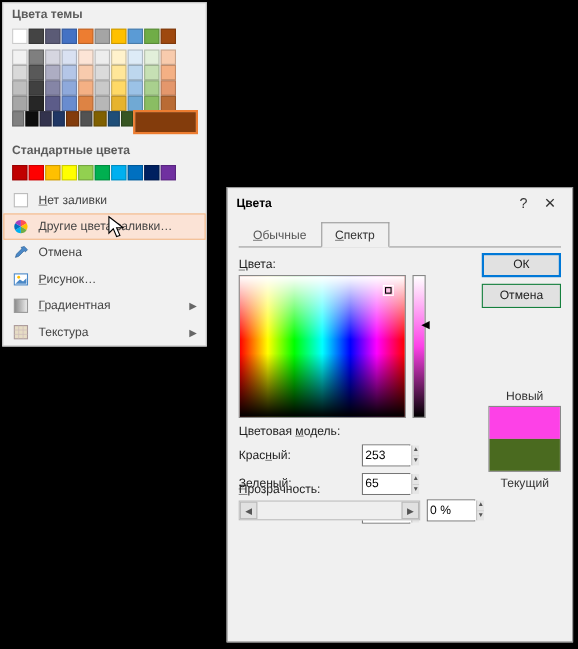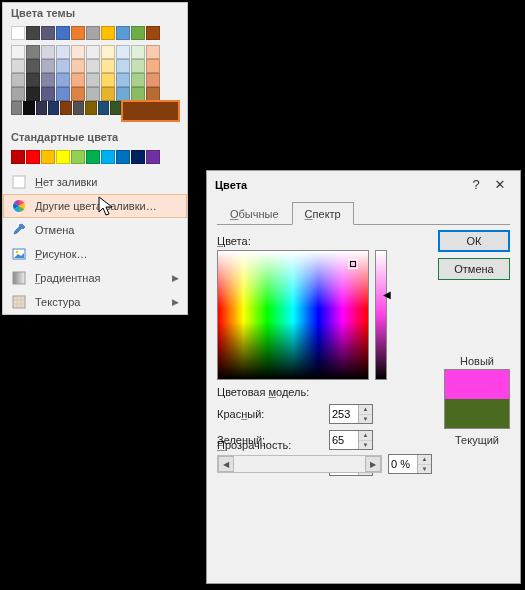--- a/index.html
+++ b/index.html
@@ -48,21 +48,21 @@
 .lum-bar { width: 12px; height: 130px; border: 1px solid #888; background: linear-gradient(to bottom, #ffffff 0%, #fd41e7 50%, #000000 100%); }
 .lum-ptr { position: absolute; left: 176px; top: 93px; font-size: 10px; color: #000; }
 .crosshair { position: absolute; width: 10px; height: 10px; border: 1px solid #fff; left: 130px; top: 8px; }
 .crosshair::after { content:''; position:absolute; inset:1px; border:1px solid #000; }
 
 .form-row { display: flex; align-items: center; margin-top: 6px; gap: 6px; }
 .form-row .flab { width: 106px; color: #222; }
 .sel { width: 70px; height: 20px; border: 1px solid #767676; background: #fff; display: flex; align-items: center; padding: 0 4px; justify-content: space-between; }
 .sel .dd { width: 14px; height: 14px; border: 1px solid #888; background: #e5e5e5; display: flex; align-items: center; justify-content: center; font-size: 7px; color: #444; }
 .spin { width: 44px; height: 20px; border: 1px solid #767676; background: #fff; display: flex; }
-.spin input { width: 28px; border: none; outline: none; padding: 0 2px; font-size: 11px; }
+.spin input { width: 44px; border: none; outline: none; padding: 0 2px; font-size: 11px; }
 .spin .sbtns { width: 14px; display: flex; flex-direction: column; border-left: 1px solid #b0b0b0; }
 .spin .sbtn { flex: 1; background: #e5e5e5; font-size: 6px; display: flex; align-items: center; justify-content: center; color: #555; border-bottom: 1px solid #cfcfcf; }
 .spin .sbtn:last-child { border-bottom: none; }
 
 .swatch-compare { position: absolute; right: 10px; bottom: 38px; width: 66px; text-align: center; }
 .swatch-compare .lbl { color: #333; margin-bottom: 2px; }
 .swatch-compare .box { width: 66px; height: 60px; border: 1px solid #888; display: flex; flex-direction: column; }
 .swatch-compare .half { flex: 1; }
 .swatch-compare .lbl2 { margin-top: 5px; color: #333; }
 

